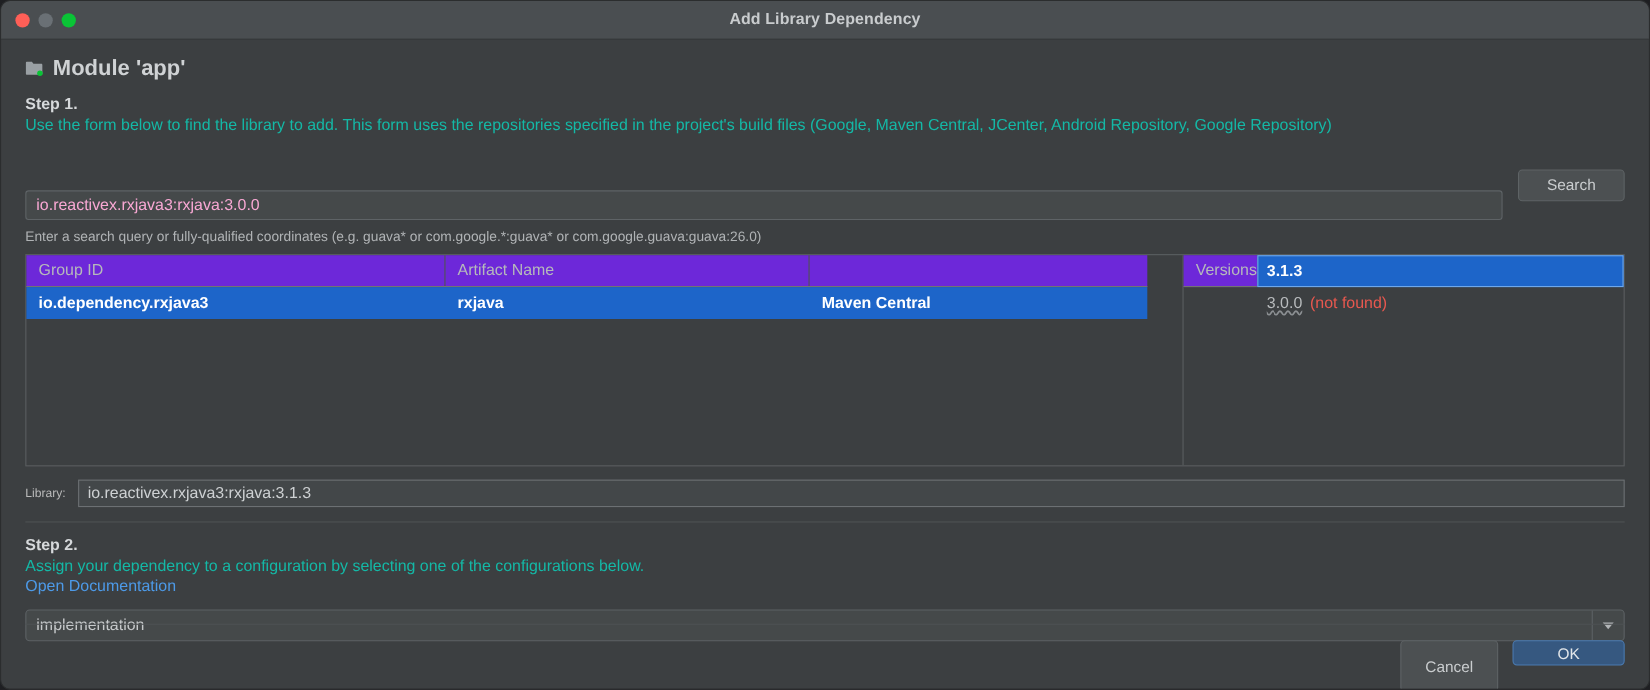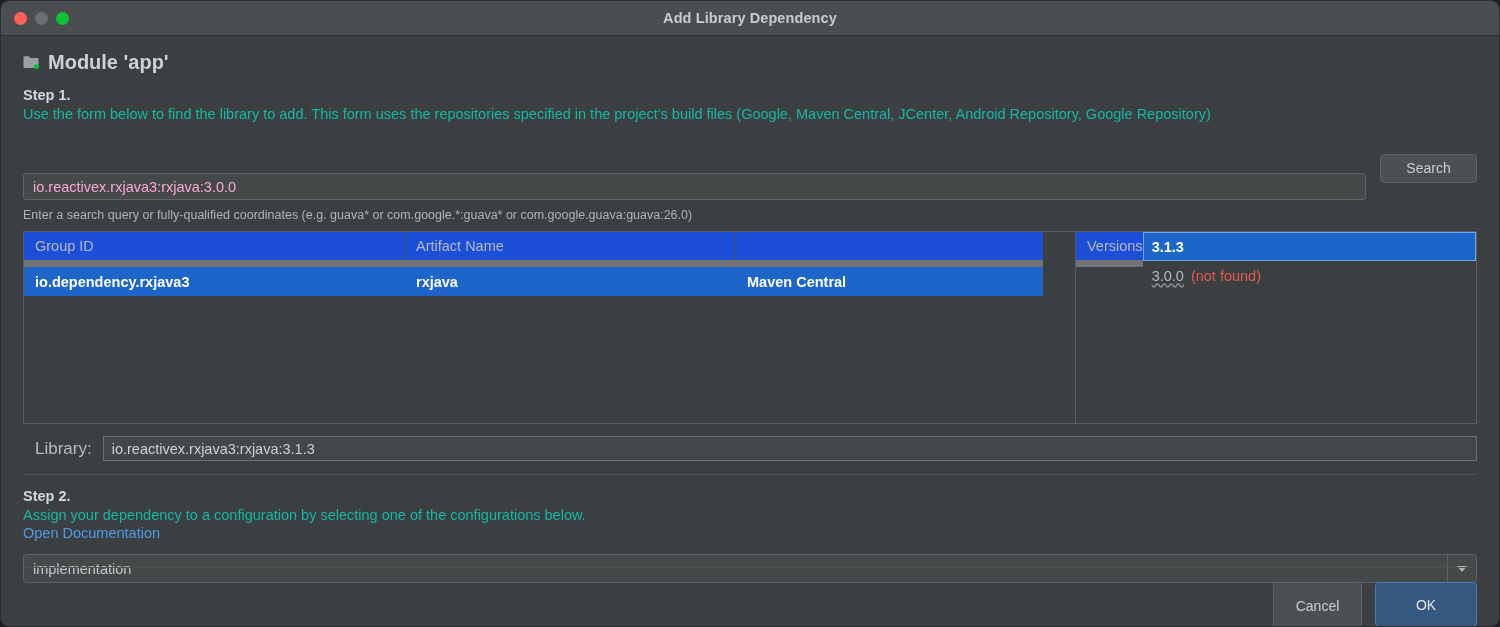--- a/index.html
+++ b/index.html
@@ -152,22 +152,22 @@
     border: 1px solid #5a5e60;
     box-sizing: border-box;
     background: #3c3f41;
   }
   .pane-left  { width: 1019px; display: flex; flex-direction: column; }
   .pane-right { flex: 1 1 auto; display: flex; flex-direction: row; border-left: 1px solid #5a5e60; margin-left: 32px; }
 
   .thead {
     display: flex;
     height: 28px;
-    background: #1d4ed8;
-    border-bottom: 7px solid #737373;
+    background: #6d28d9;
+    border-bottom: 1px solid #737373;
     flex: 0 0 auto;
     align-items: center;
   }
   .th {
     font-size: 14.5px;
     color: #b6b9bb;
     line-height: 28px;
     padding-left: 11px;
     box-sizing: border-box;
     overflow: hidden;
@@ -230,21 +230,21 @@
     margin-left: 7px;
   }
 
   
   .library-row {
     display: flex;
     align-items: center;
     gap: 11px;
     margin-top: 12px;
   }
-  .library-label { font-size: 17px; color: #bbbbbb; margin-left: 12px; }
+  .library-label { font-size: 11px; color: #bbbbbb; }
   .library-field {
     flex: 1 1 auto;
     height: 25px;
     line-height: 25px;
     background: #434749;
     border: 1px solid #6c7073;
     color: #ced1d3;
     font-size: 14.5px;
     padding: 0 8px;
     box-sizing: border-box;
@@ -312,21 +312,21 @@
   }
   .footer {
     position: absolute;
     right: 22px;
     top: 581px;
     display: flex;
     gap: 13px;
   }
   .btn.cancel { min-width: 89px; height: 47px; }
   .btn.ok {
-    min-width: 102px; height: 45px;
+    min-width: 102px; height: 23px;
     background: #365880;
     border: 1px solid #4a7ab0;
     color: #e2e6e9;
   }
 </style>
 </head>
 <body>
 
 <div class="window">
 

